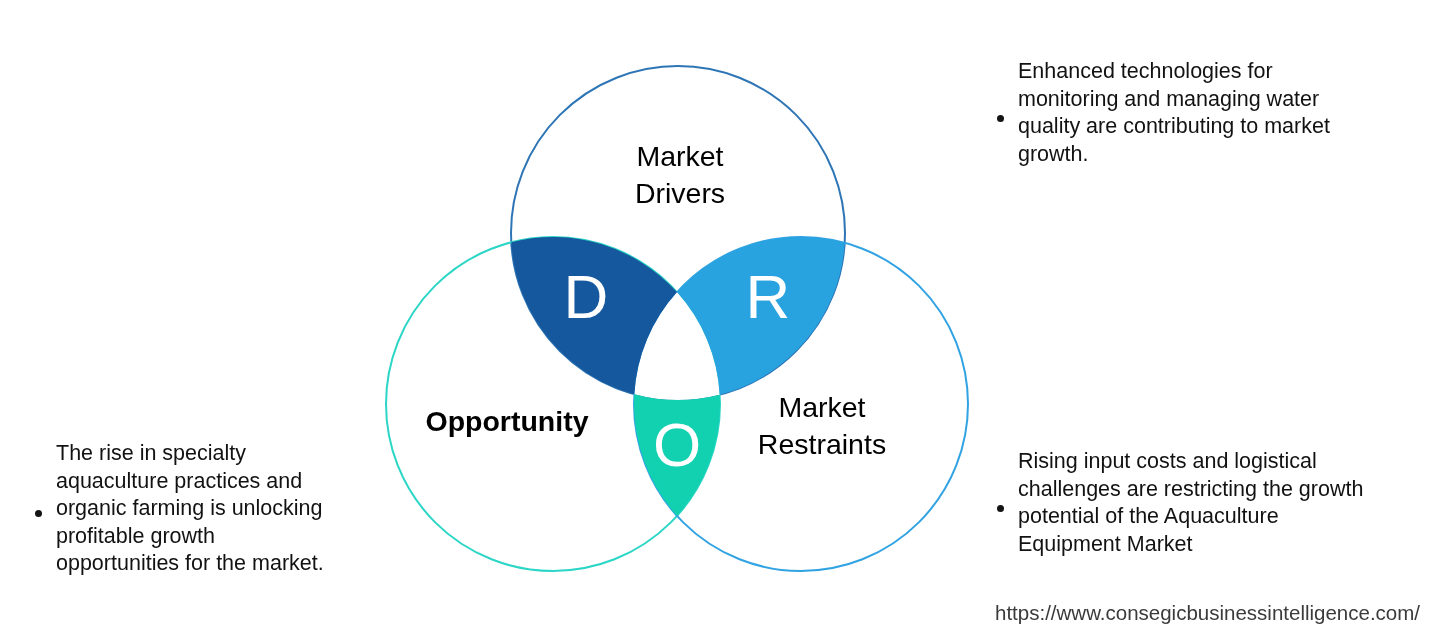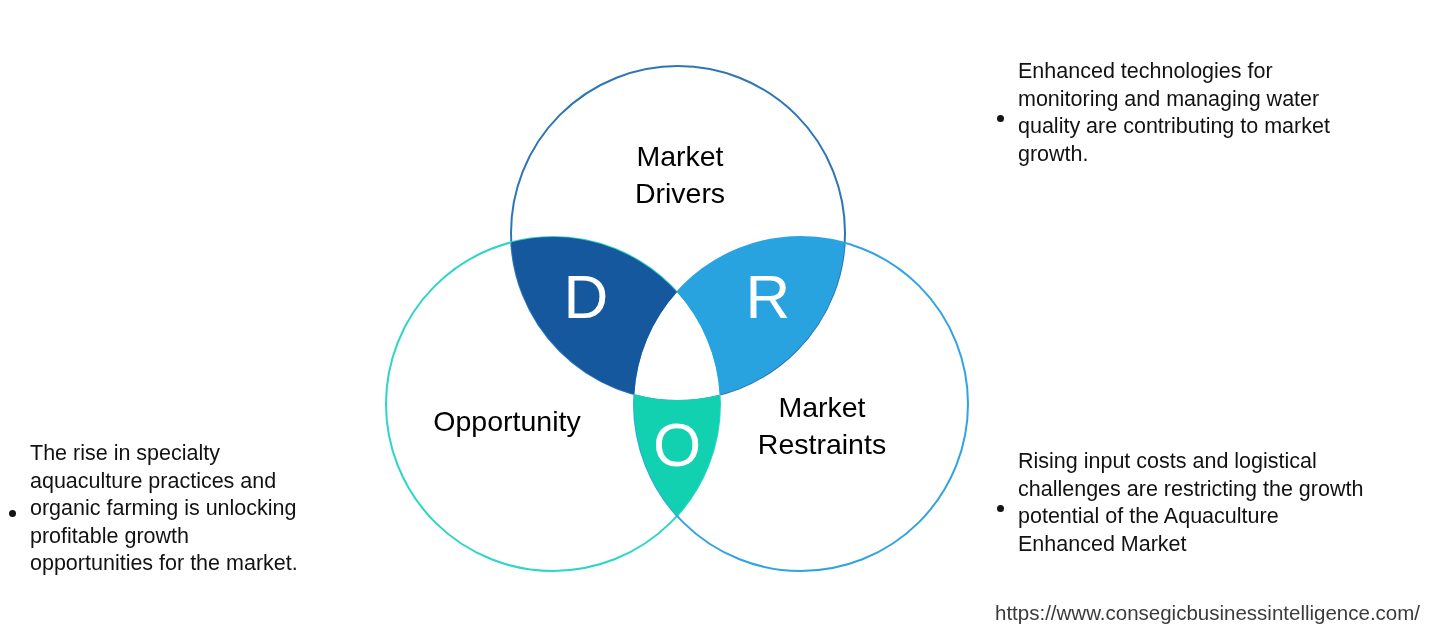--- a/index.html
+++ b/index.html
@@ -77,44 +77,44 @@
 
     <path d="M 677 515.9 A 167 167 0 0 0 719.7 394.7 A 167 167 0 0 1 634.3 394.2 A 167 167 0 0 0 677 515.9 Z" fill="#12d1b1"></path>
 
     <text class="lens-letter" x="586" y="318" text-anchor="middle">D</text>
     <text class="lens-letter" x="768" y="318" text-anchor="middle">R</text>
     <text class="lens-letter" x="677" y="466" text-anchor="middle">O</text>
   </svg>
 
   <div class="circle-label" style="left:580px; top:138px;">Market
 Drivers</div>
-  <div class="circle-label" style="left:407px; top:403px;">Opportunity</div>
+  <div class="circle-label" style="left:407px; top:403px;font-weight:bold;">Opportunity</div>
   <div class="circle-label" style="left:722px; top:389px;">Market
 Restraints</div>
 
   <div class="note" style="left:997px; top:58px; width:420px;">
     <span class="bullet"></span>
     <div class="note-text">Enhanced technologies for
 monitoring and managing water
 quality are contributing to market
 growth.</div>
   </div>
 
-  <div class="note" style="left:9px; top:440px; width:345px;">
+  <div class="note" style="left:35px; top:440px; width:345px;">
     <span class="bullet"></span>
     <div class="note-text">The rise in specialty
 aquaculture practices and
 organic farming is unlocking
 profitable growth
 opportunities for the market.</div>
   </div>
 
   <div class="note" style="left:997px; top:448px; width:440px;">
     <span class="bullet"></span>
     <div class="note-text">Rising input costs and logistical
 challenges are restricting the growth
 potential of the Aquaculture
-Enhanced Market</div>
+Equipment Market</div>
   </div>
 
   <div class="footer-url">https://www.consegicbusinessintelligence.com/</div>
 
 </div>
 
 </body></html>

